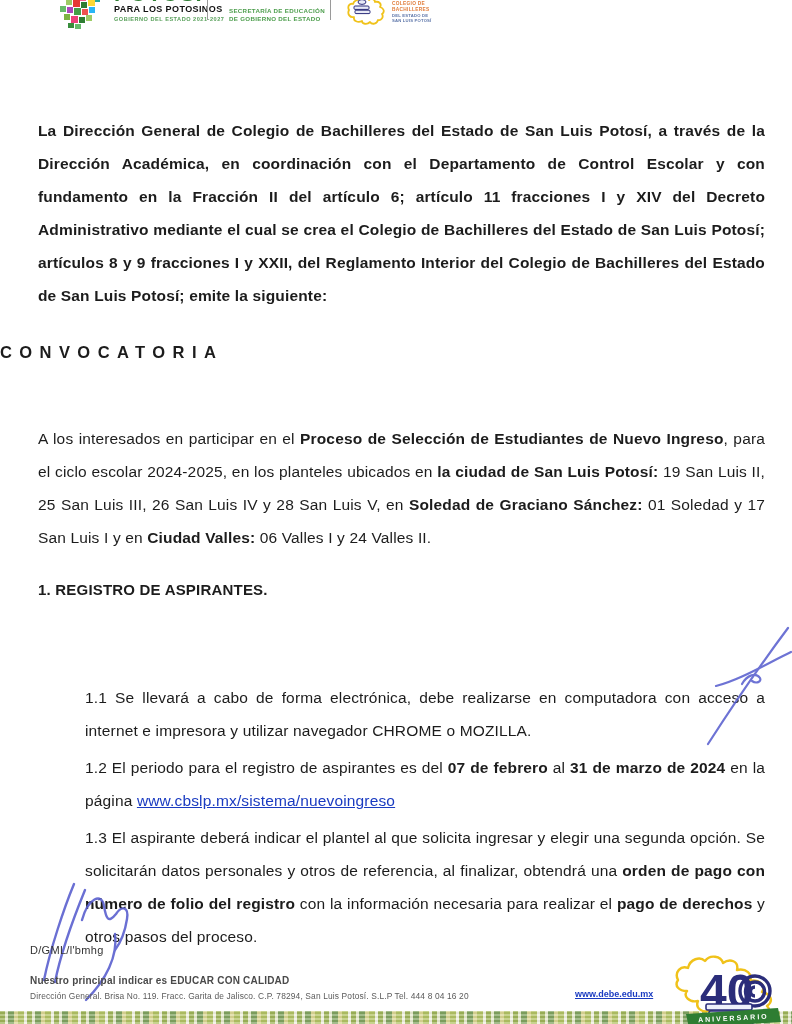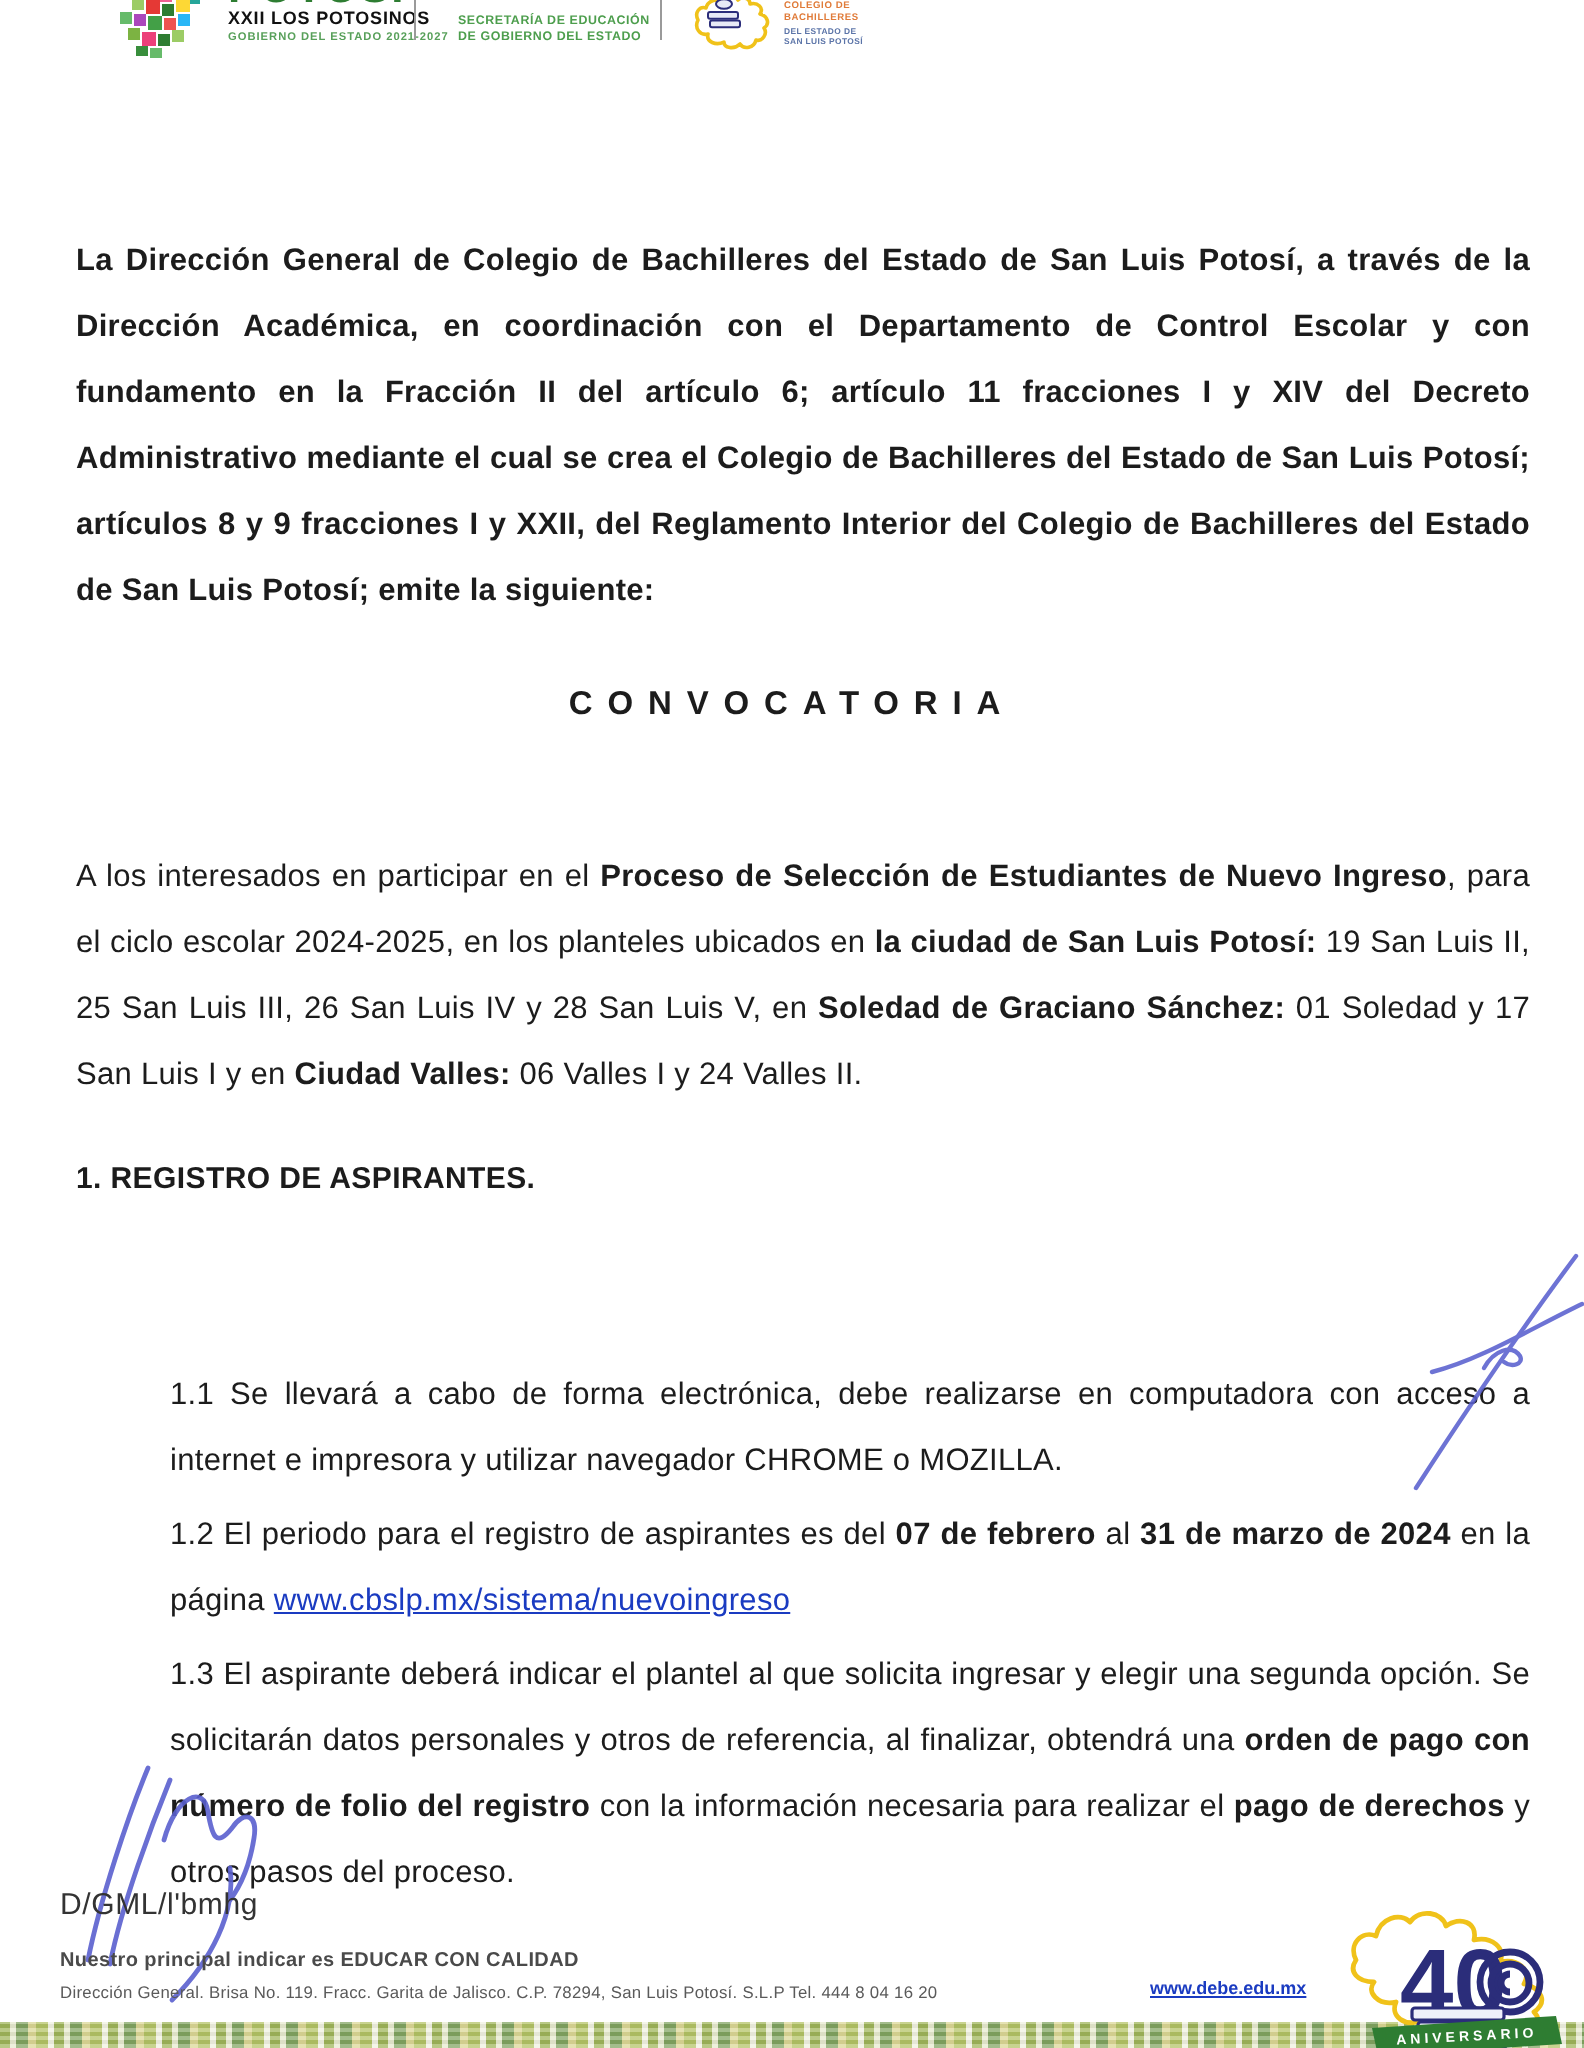--- a/index.html
+++ b/index.html
@@ -21,31 +21,31 @@
   .cobach-caption{position:absolute;left:392px;line-height:1.25;}
   .cobach-l1{font-size:4.8px;font-weight:bold;color:#e07b39;letter-spacing:.3px;}
   .cobach-l2{font-size:4.2px;font-weight:bold;color:#5b74a8;letter-spacing:.2px;}
   
   .doc-text{
     position:absolute;left:38px;width:727px;
     font-size:15.5px;line-height:33px;text-align:justify;letter-spacing:.15px;
   }
   .b{font-weight:bold;}
   .doc-title{
-    position:absolute;left:0;top:343px;width:792px;text-align:center;
+    position:absolute;left:0;top:343px;width:792px;
     font-weight:bold;font-size:16.5px;letter-spacing:.45em;
   }
   .section-heading{
     position:absolute;left:38px;top:581px;
     font-weight:bold;font-size:15px;letter-spacing:.2px;
   }
   .doc-item{left:85px;width:680px;margin-top:45px;}
   .doc-link{color:#1a3bc1;font-weight:normal;text-decoration:underline;cursor:pointer;}
   
-  .initials{position:absolute;left:30px;top:944px;font-size:15px;color:#333;letter-spacing:.3px;}
+  .initials{position:absolute;left:30px;top:944px;font-size:11px;color:#333;letter-spacing:.3px;}
   .motto{position:absolute;left:30px;top:975px;font-size:10px;font-weight:bold;color:#4a4a4a;letter-spacing:.2px;}
   .address{position:absolute;left:30px;top:991px;font-size:8.4px;color:#5a5a5a;letter-spacing:.15px;}
   .website{position:absolute;left:575px;top:989px;font-size:9px;color:#1a3bc1;font-weight:bold;text-decoration:underline;}
   .footer-strip{
     position:absolute;left:0;top:1011px;width:792px;height:13px;opacity:.85;z-index:1;
     background-image:
       repeating-linear-gradient(0deg, rgba(255,255,255,.28) 0 2px, rgba(0,0,0,.06) 2px 4px),
       repeating-linear-gradient(90deg, #8da83c 0 5px, #e4e8c8 5px 8px, #6b9444 8px 14px, #d6d182 14px 18px, #a6b949 18px 24px, #eff0dd 24px 27px);
   }
   .anniv{z-index:2;}
@@ -78,21 +78,21 @@
           <rect x="31" y="23" width="6" height="6" fill="#29b6f6"></rect>
         <rect x="6" y="30" width="6" height="6" fill="#7cb342"></rect>
           <rect x="13" y="32" width="7" height="7" fill="#ec407a"></rect>
         <rect x="21" y="33" width="6" height="6" fill="#2e7d32"></rect>
           <rect x="28" y="31" width="6" height="6" fill="#9ccc65"></rect>
         <rect x="10" y="39" width="6" height="5" fill="#388e3c"></rect>
           <rect x="17" y="40" width="6" height="5" fill="#66bb6a"></rect>
       </g>
     </svg>
     <div class="gob-big logo-big-word">POTOSÍ</div>
-    <div class="gob-line1">XXII LOS POTOSINOS</div>
+    <div class="gob-line1">PARA LOS POTOSINOS</div>
     <div class="gob-line2">GOBIERNO DEL ESTADO 2021-2027</div>
 
     <div class="hdr-divider" style="left:207px;"></div>
 
     <div class="sege-big logo-big-word">SEGE</div>
     <div class="sege-line" style="top:7px;">SECRETARÍA DE EDUCACIÓN</div>
     <div class="sege-line" style="top:15px;">DE GOBIERNO DEL ESTADO</div>
 
     <div class="hdr-divider" style="left:330px;"></div>
 

